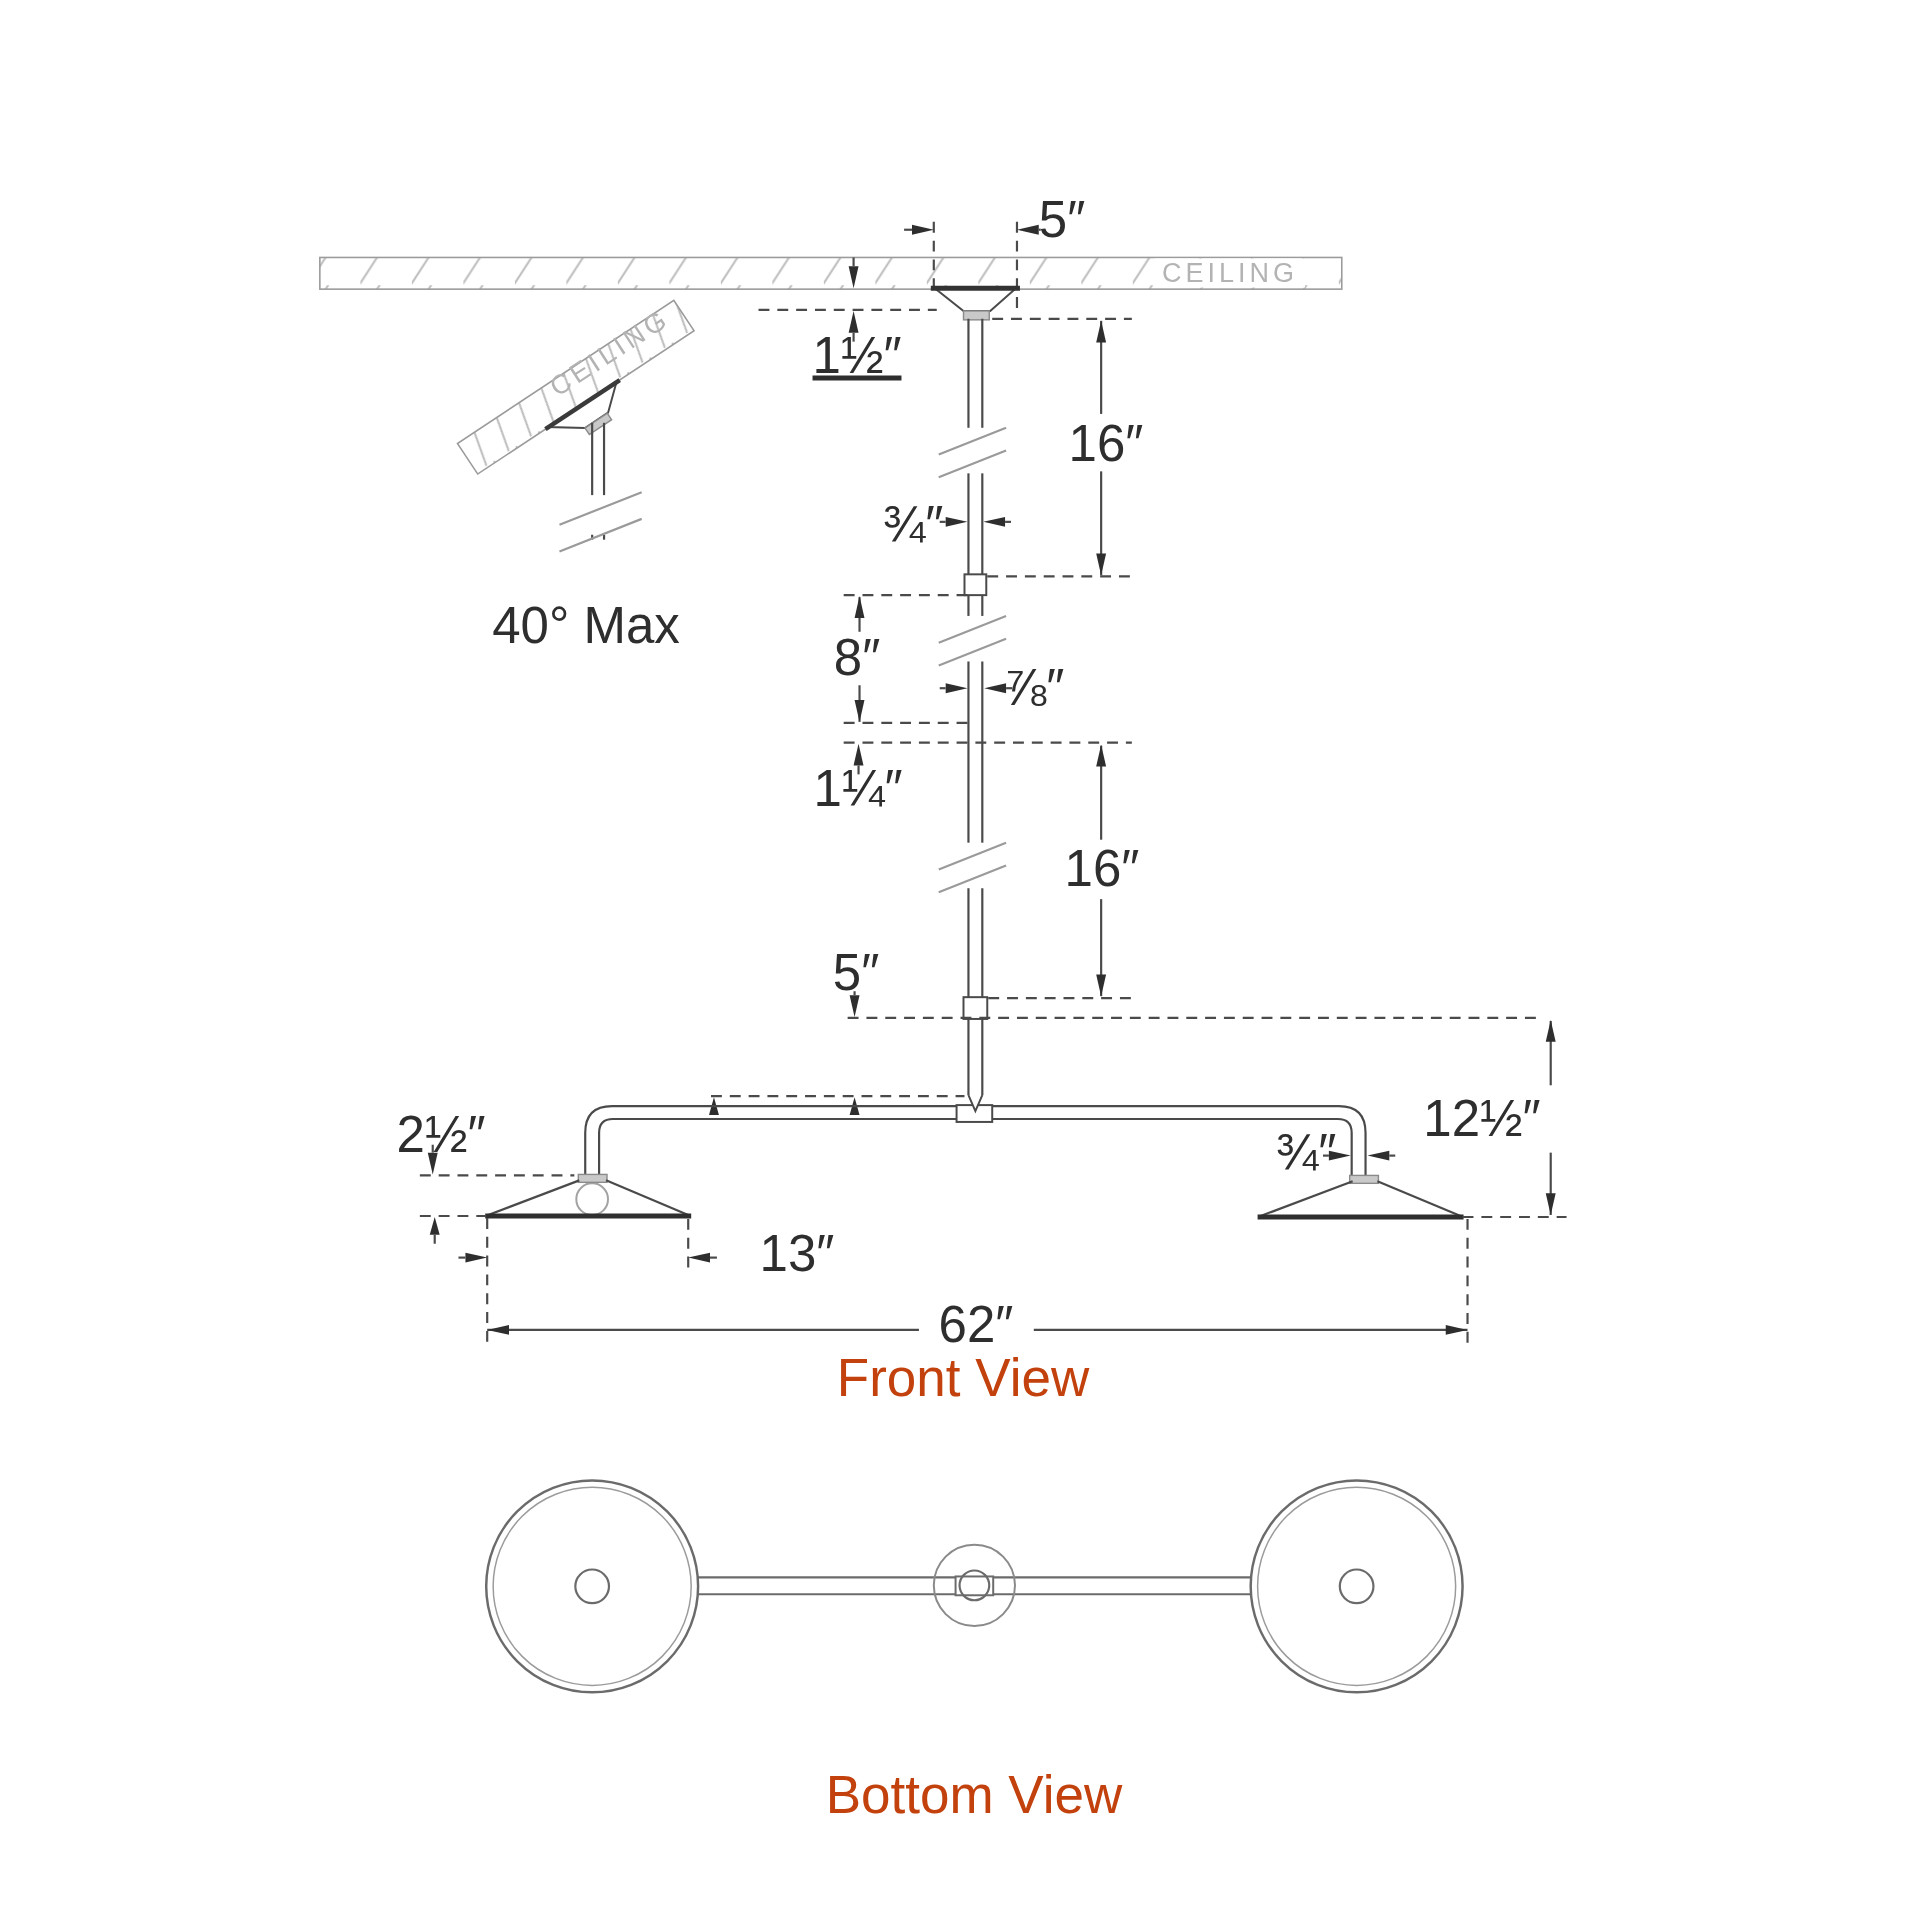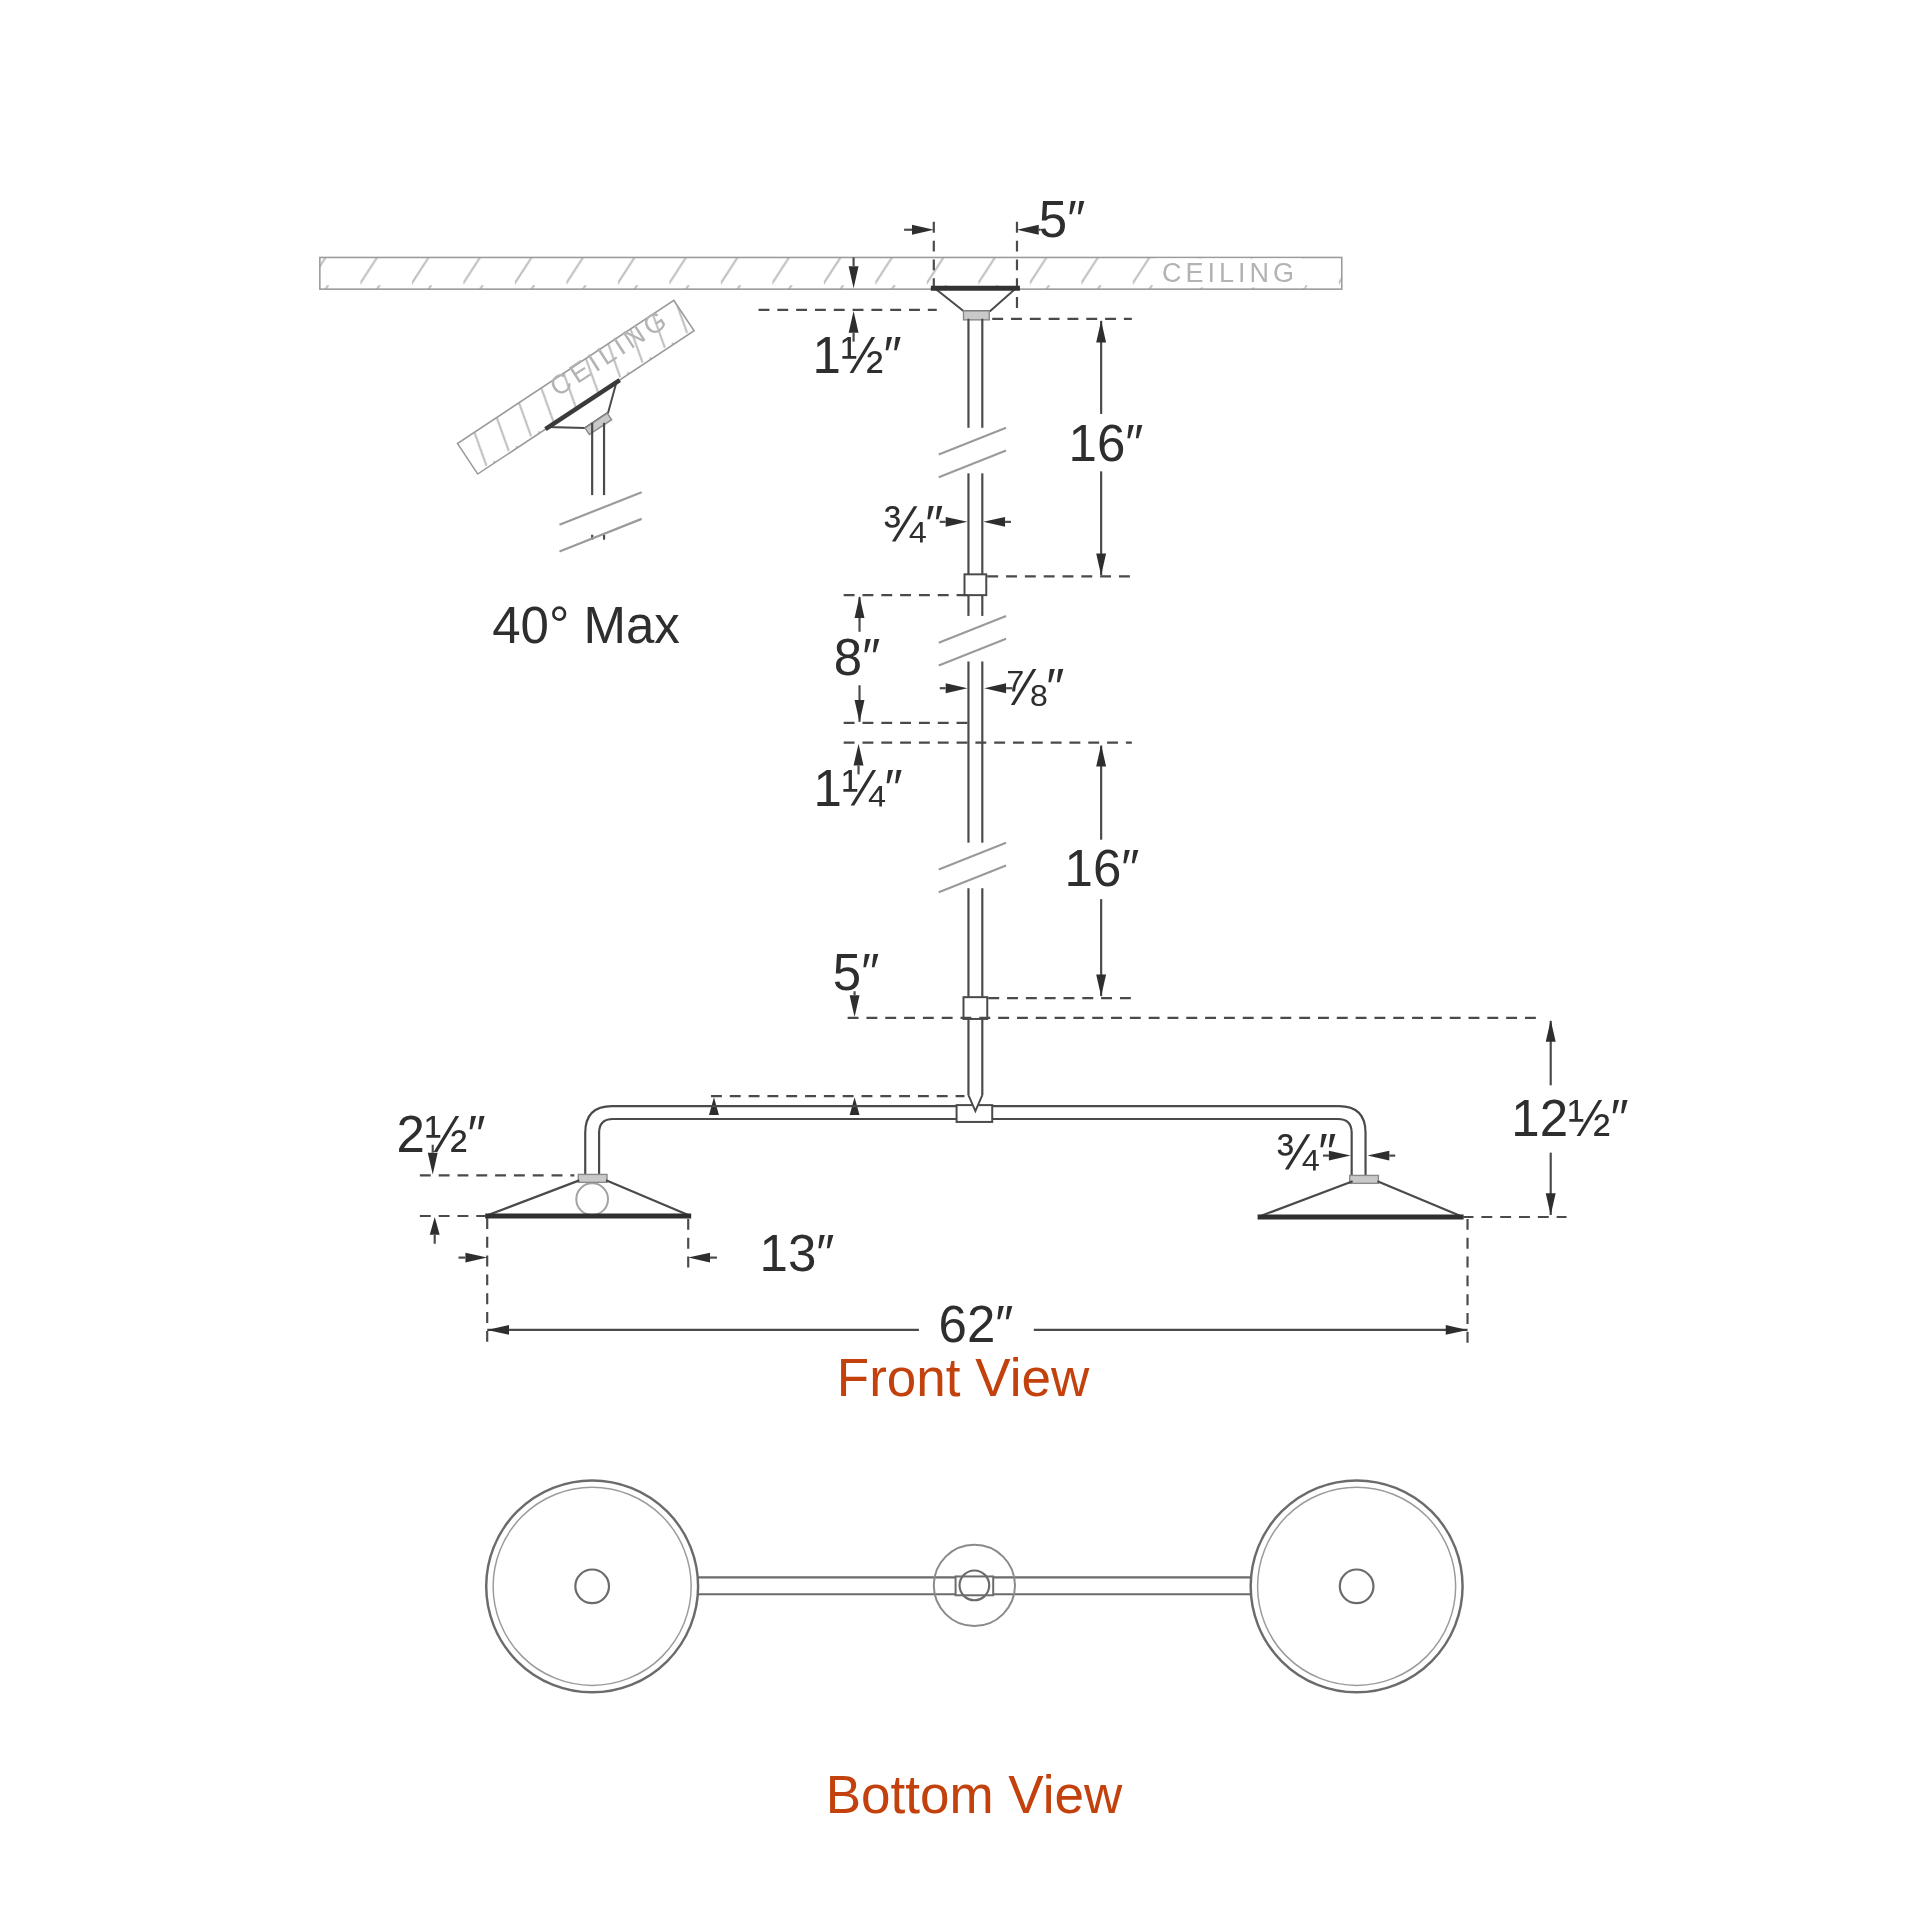--- a/index.html
+++ b/index.html
@@ -235,29 +235,29 @@
       <rect x="965" y="1592" width="38" height="19" fill="#ffffff" stroke="#6b6b6b" stroke-width="2"></rect>
       <circle cx="984" cy="1601" r="15" fill="none" stroke="#6b6b6b" stroke-width="2.2"></circle>
     </g>
   </svg>
 
   <span class="lbl ceiling-word" style="left:1230px;top:273px;">CEILING</span>
   <span class="lbl ceiling-word tilted" style="left:610px;top:353px;">CEILING</span>
   <span class="lbl" style="left:586px;top:625px;">40° Max</span>
 
   <span class="lbl" style="left:1062px;top:219px;">5″</span>
-  <span class="lbl" style="left:857px;top:355px;">1½″</span>
+  <span class="lbl" style="left:857px;top:355px;text-decoration:underline;">1½″</span>
   <span class="lbl" style="left:1106px;top:443px;">16″</span>
   <span class="lbl" style="left:913px;top:524px;">¾″</span>
   <span class="lbl" style="left:857px;top:657px;">8″</span>
   <span class="lbl" style="left:1034px;top:687px;">⅞″</span>
   <span class="lbl" style="left:858px;top:788px;">1¼″</span>
   <span class="lbl" style="left:1102px;top:868px;">16″</span>
   <span class="lbl" style="left:856px;top:972px;">5″</span>
-  <span class="lbl" style="left:1570px;top:1118px;">12½″</span>
+  <span class="lbl" style="left:1482px;top:1118px;">12½″</span>
   <span class="lbl" style="left:441px;top:1134px;text-align:center;">2½″</span>
   <span class="lbl" style="left:1306px;top:1152px;">¾″</span>
   <span class="lbl" style="left:761px;top:1253px;margin-left:36px;">13″</span>
   <span class="lbl" style="left:976px;top:1324px;">62″</span>
 
   <span class="lbl view-title" style="left:963px;top:1377px;">Front View</span>
   <span class="lbl view-title" style="left:974px;top:1794px;">Bottom View</span>
 
 </div>
 

